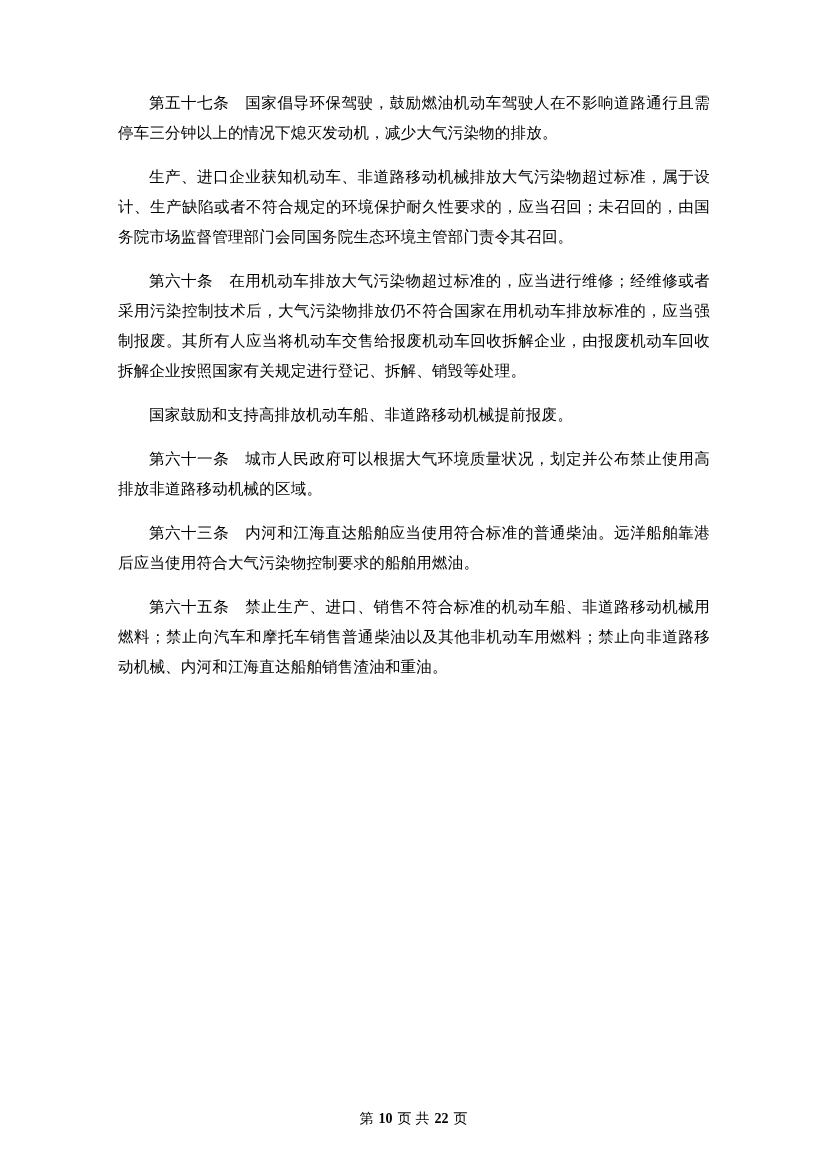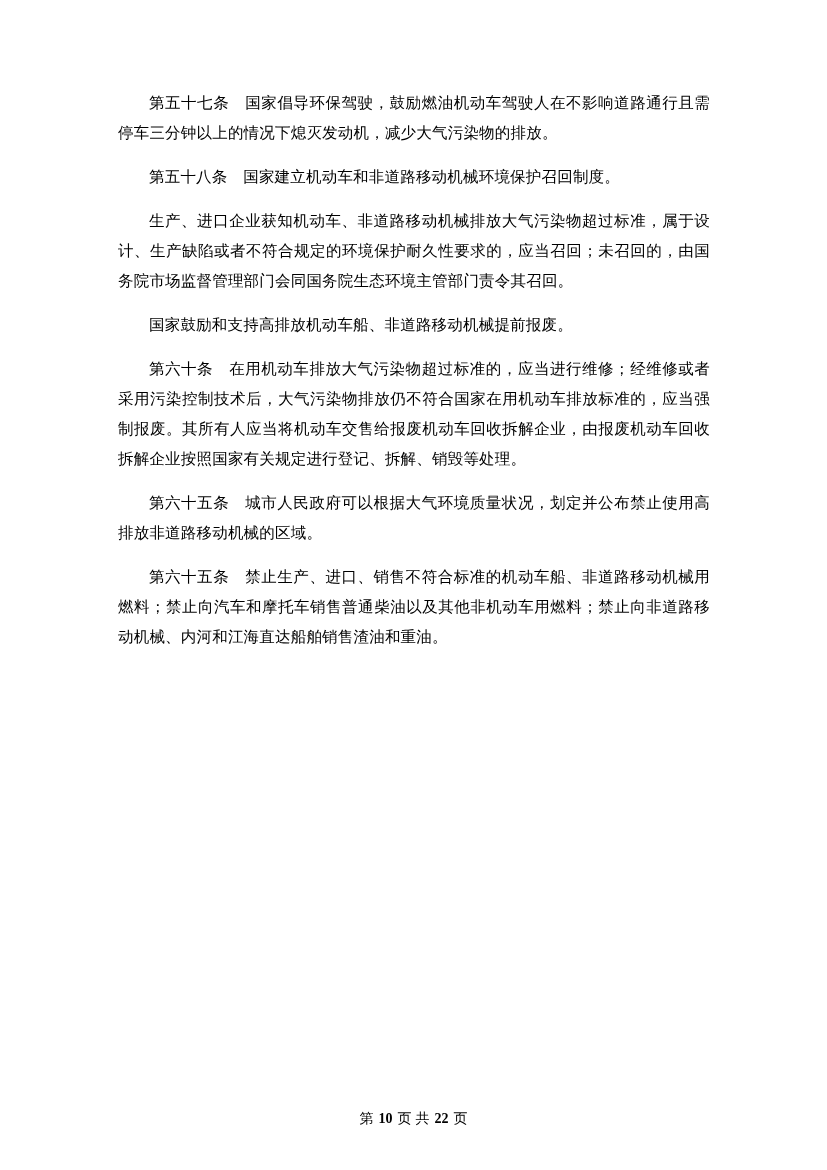--- a/index.html
+++ b/index.html
@@ -53,24 +53,24 @@
   .footer .lbl {
     padding: 0 2px;
   }
 </style>
 </head>
 <body>
 
 <div class="page">
   <div class="page-inner">
     <p class="para indent">第五十七条　国家倡导环保驾驶，鼓励燃油机动车驾驶人在不影响道路通行且需停车三分钟以上的情况下熄灭发动机，减少大气污染物的排放。</p>
-    <p class="para indent">第五十八条　国家建立机动车和非道路移动机械环境保护召回制度。</p>
     <p class="para indent">生产、进口企业获知机动车、非道路移动机械排放大气污染物超过标准，属于设计、生产缺陷或者不符合规定的环境保护耐久性要求的，应当召回；未召回的，由国务院市场监督管理部门会同国务院生态环境主管部门责令其召回。</p>
+    <p class="para indent">第六十条　在用机动车排放大气污染物超过标准的，应当进行维修；经维修或者采用污染控制技术后，大气污染物排放仍不符合国家在用机动车排放标准的，应当强制报废。其所有人应当将机动车交售给报废机动车回收拆解企业，由报废机动车回收拆解企业按照国家有关规定进行登记、拆解、销毁等处理。</p>
     <p class="para indent">国家鼓励和支持高排放机动车船、非道路移动机械提前报废。</p>
-    <p class="para indent">第六十条　在用机动车排放大气污染物超过标准的，应当进行维修；经维修或者采用污染控制技术后，大气污染物排放仍不符合国家在用机动车排放标准的，应当强制报废。其所有人应当将机动车交售给报废机动车回收拆解企业，由报废机动车回收拆解企业按照国家有关规定进行登记、拆解、销毁等处理。</p>
-    <p class="para indent">第六十五条　城市人民政府可以根据大气环境质量状况，划定并公布禁止使用高排放非道路移动机械的区域。</p>
+    <p class="para indent">第六十一条　城市人民政府可以根据大气环境质量状况，划定并公布禁止使用高排放非道路移动机械的区域。</p>
+    <p class="para indent">第六十三条　内河和江海直达船舶应当使用符合标准的普通柴油。远洋船舶靠港后应当使用符合大气污染物控制要求的船舶用燃油。</p>
     <p class="para indent">第六十五条　禁止生产、进口、销售不符合标准的机动车船、非道路移动机械用燃料；禁止向汽车和摩托车销售普通柴油以及其他非机动车用燃料；禁止向非道路移动机械、内河和江海直达船舶销售渣油和重油。</p>
   </div>
 
   <div class="footer">
     <span class="lbl">第</span><span class="num">10</span><span class="lbl">页</span><span class="lbl">共</span><span class="num">22</span><span class="lbl">页</span>
   </div>
 </div>
 
 </body></html>

